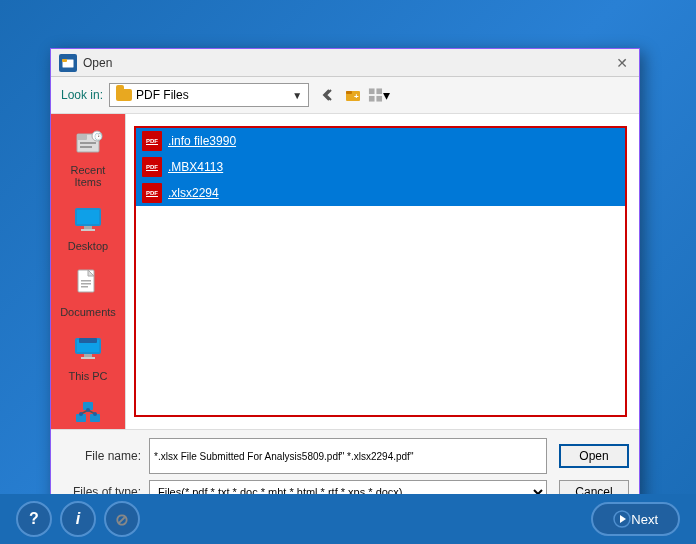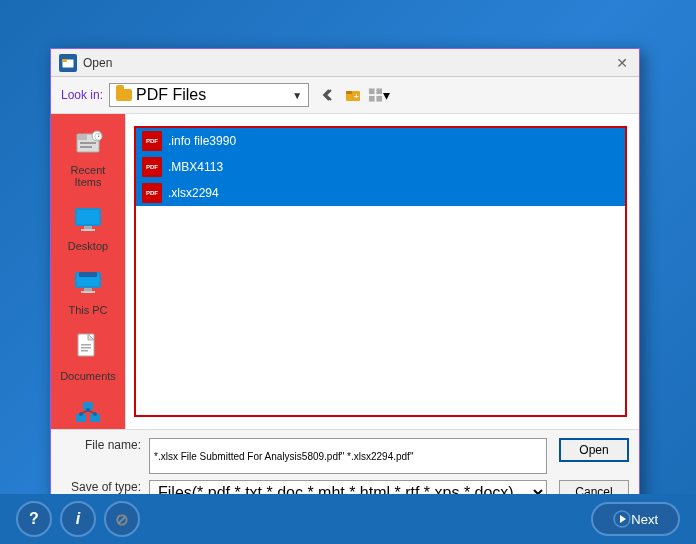--- a/index.html
+++ b/index.html
@@ -178,21 +178,21 @@
       display: flex;
       align-items: center;
       padding: 6px 10px;
       background: #f5f5f5;
       border-bottom: 1px solid #ddd;
       gap: 6px;
     }
 
     .lookin-label {
       font-size: 12px;
-      color: #6d28d9;
+      color: #0f766e;
       white-space: nowrap;
     }
 
     .lookin-dropdown {
       display: flex;
       align-items: center;
       background: white;
       border: 1px solid #999;
       height: 24px;
       padding: 0 6px;
@@ -215,21 +215,21 @@
       position: absolute;
       top: -4px;
       left: 0;
       width: 8px;
       height: 4px;
       background: #e8a820;
       border-radius: 2px 2px 0 0;
     }
 
     .lookin-select-text {
-      font-size: 16px;
+      font-size: 12px;
       flex: 1;
     }
 
     .lookin-caret {
       color: #333;
       font-size: 10px;
     }
 
     .toolbar-icons {
       display: flex;
@@ -304,20 +304,21 @@
       display: flex;
       align-items: center;
       padding: 3px 6px;
       gap: 6px;
       cursor: pointer;
     }
 
     .file-item.selected {
       background: #0078d7;
       color: white;
+      text-decoration: underline;
     }
 
     .file-item-icon {
       width: 20px;
       height: 20px;
       background: #cc0000;
       color: white;
       font-size: 7px;
       font-weight: bold;
       display: flex;
@@ -337,21 +338,21 @@
       border-top: 1px solid #ddd;
       padding: 8px 10px;
       background: #f5f5f5;
       display: flex;
       flex-direction: column;
       gap: 6px;
     }
 
     .field-row {
       display: flex;
-      align-items: flex-start;
+      align-items: center;
       gap: 8px;
     }
 
     .field-label {
       width: 80px;
       font-size: 12px;
       color: #333;
       text-align: right;
     }
 
@@ -367,21 +368,21 @@
     .field-dropdown-wrapper {
       flex: 1;
       position: relative;
     }
 
     .field-dropdown-wrapper select {
       width: 100%;
       height: 24px;
       border: 1px solid #999;
       padding: 0 4px;
-      font-size: 16px;
+      font-size: 11px;
       background: white;
     }
 
     .dialog-action-btns {
       display: flex;
       flex-direction: column;
       gap: 4px;
       margin-left: 4px;
     }
 
@@ -488,42 +489,42 @@
             <rect x="4" y="6" width="22" height="14" fill="#0ea0e8"></rect>
             <rect x="11" y="22" width="8" height="3" fill="#aaa"></rect>
             <rect x="8" y="25" width="14" height="2" fill="#ccc"></rect>
           </svg>
         </div>
         <span class="sidebar-item-label">Desktop</span>
       </div>
 
       <div class="sidebar-item">
         <div class="sidebar-item-icon">
+          <svg width="28" height="30" viewBox="0 0 28 30">
+            <rect x="4" y="2" width="16" height="22" rx="1" fill="white" stroke="#aaa" stroke-width="1"></rect>
+            <path d="M14 2 L20 8 L14 8 Z" fill="#ddd" stroke="#aaa" stroke-width="1"></path>
+            <rect x="7" y="12" width="10" height="1.5" fill="#aaa"></rect>
+            <rect x="7" y="15" width="10" height="1.5" fill="#aaa"></rect>
+            <rect x="7" y="18" width="7" height="1.5" fill="#aaa"></rect>
+          </svg>
+        </div>
+        <span class="sidebar-item-label">Documents</span>
+      </div>
+
+      <div class="sidebar-item">
+        <div class="sidebar-item-icon">
           <svg width="30" height="28" viewBox="0 0 30 28">
             <rect x="2" y="4" width="26" height="16" rx="2" fill="#1a8fd1"></rect>
             <rect x="4" y="6" width="22" height="12" fill="#0ea0e8"></rect>
             <rect x="11" y="20" width="8" height="3" fill="#aaa"></rect>
             <rect x="8" y="23" width="14" height="2" fill="#ccc"></rect>
             <rect x="6" y="4" width="18" height="5" rx="1" fill="#2060a0"></rect>
           </svg>
         </div>
         <span class="sidebar-item-label">This PC</span>
-      </div>
-
-      <div class="sidebar-item">
-        <div class="sidebar-item-icon">
-          <svg width="28" height="30" viewBox="0 0 28 30">
-            <rect x="4" y="2" width="16" height="22" rx="1" fill="white" stroke="#aaa" stroke-width="1"></rect>
-            <path d="M14 2 L20 8 L14 8 Z" fill="#ddd" stroke="#aaa" stroke-width="1"></path>
-            <rect x="7" y="12" width="10" height="1.5" fill="#aaa"></rect>
-            <rect x="7" y="15" width="10" height="1.5" fill="#aaa"></rect>
-            <rect x="7" y="18" width="7" height="1.5" fill="#aaa"></rect>
-          </svg>
-        </div>
-        <span class="sidebar-item-label">Documents</span>
       </div>
 
       <div class="sidebar-item">
         <div class="sidebar-item-icon">
           <svg width="30" height="28" viewBox="0 0 30 28">
             <rect x="3" y="16" width="10" height="8" rx="1" fill="#1a8fd1"></rect>
             <rect x="17" y="16" width="10" height="8" rx="1" fill="#1a8fd1"></rect>
             <rect x="10" y="4" width="10" height="8" rx="1" fill="#1a8fd1"></rect>
             <line x1="8" y1="16" x2="15" y2="12" stroke="#555" stroke-width="1.5"></line>
             <line x1="22" y1="16" x2="15" y2="12" stroke="#555" stroke-width="1.5"></line>
@@ -556,21 +557,21 @@
 
   <div class="dialog-bottom">
     <div class="field-row">
       <span class="field-label">File name:</span>
       <input class="field-input" type="text" style="font-size: 10px;" value="*.xlsx File Submitted For Analysis5809.pdf&quot; *.xlsx2294.pdf&quot;">
       <div class="dialog-action-btns">
         <button class="dialog-btn primary">Open</button>
       </div>
     </div>
     <div class="field-row">
-      <span class="field-label">Save of type:</span>
+      <span class="field-label">Files of type:</span>
       <div class="field-dropdown-wrapper">
         <select>
           <option>Files(*.pdf,*.txt,*.doc,*.mht,*.html,*.rtf,*.xps,*.docx)</option>
         </select>
       </div>
       <div class="dialog-action-btns">
         <button class="dialog-btn">Cancel</button>
       </div>
     </div>
   </div>

